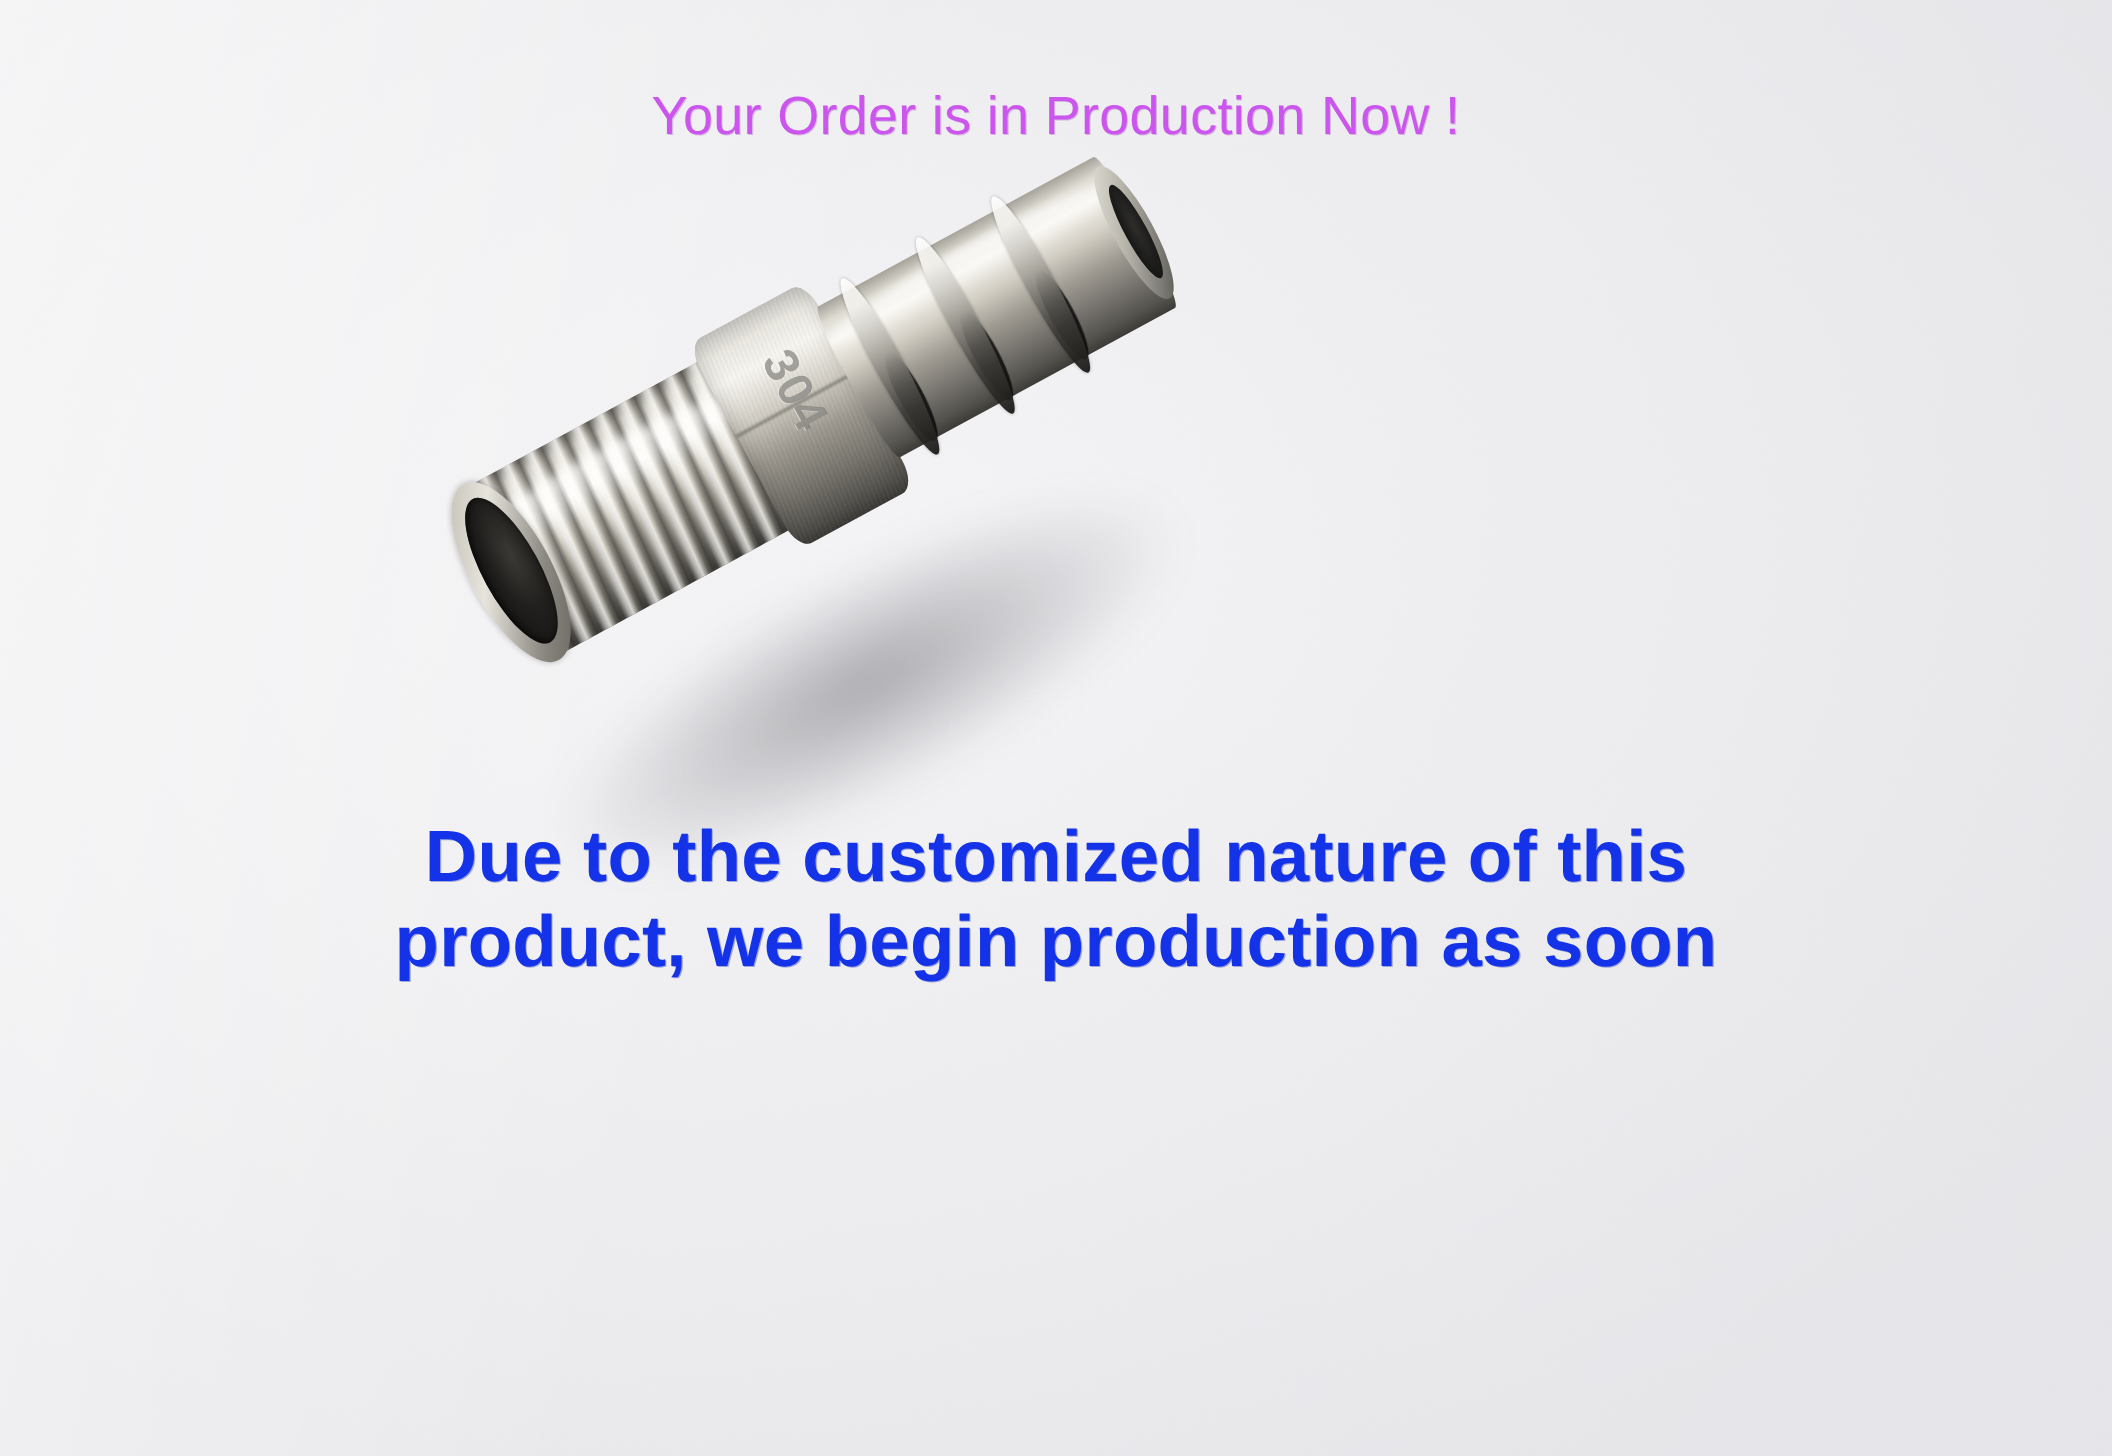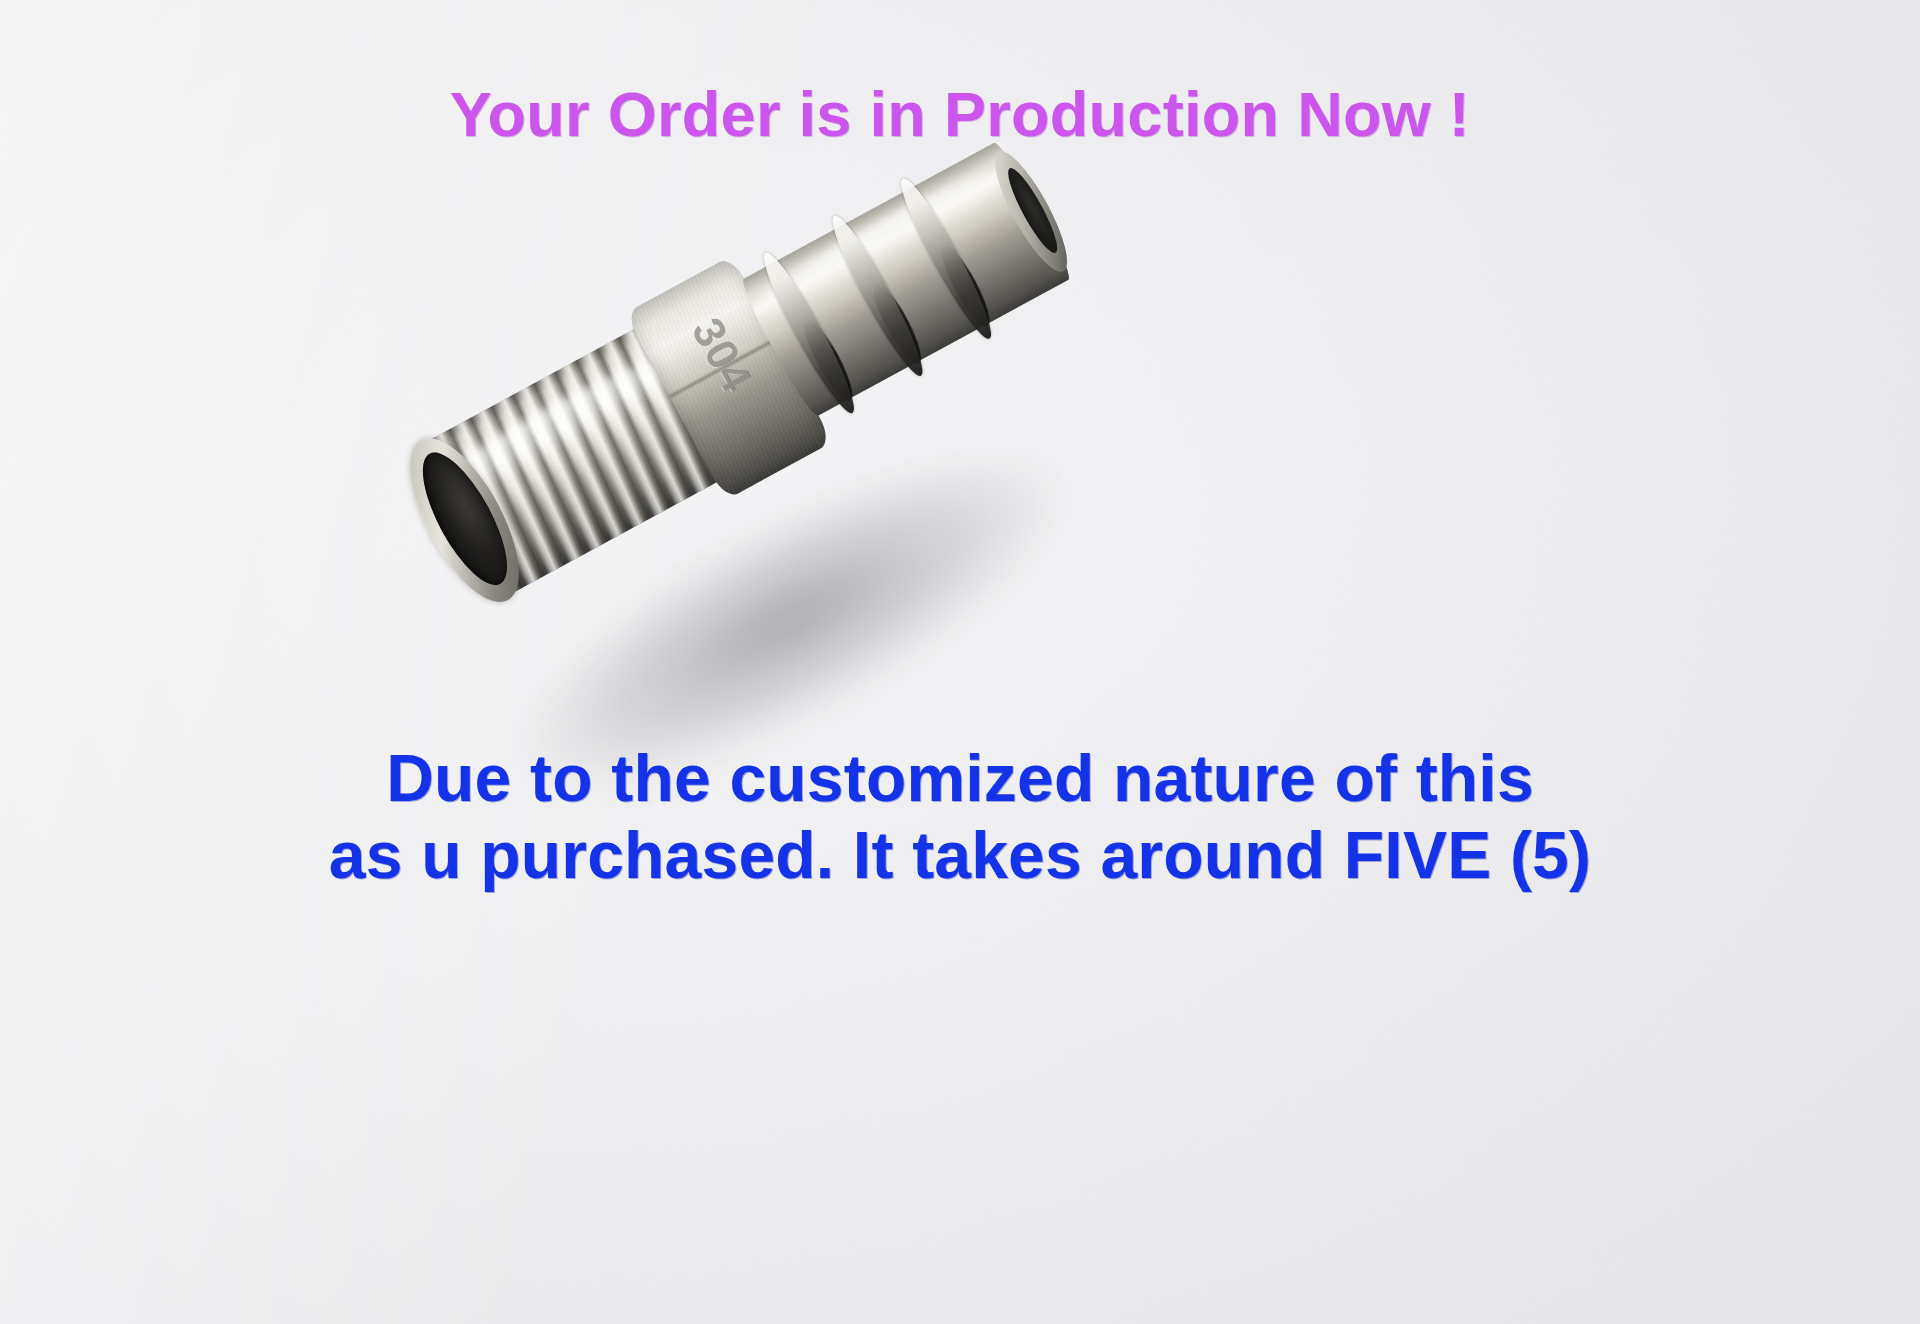--- a/index.html
+++ b/index.html
@@ -40,22 +40,22 @@
     opacity: .5;
   }
 
   
   .headline {
     position: absolute;
     left: 0;
     right: 0;
     top: 78px;
     text-align: center;
-    font-size: 63px;
-    font-weight: bold;
+    font-size: 49px;
+    font-weight: normal;
     letter-spacing: 0.3px;
     color: #cc55ee;
     white-space: nowrap;
     text-shadow: 1px 1px 0 rgba(150,60,180,0.30);
   }
 
   
   .product-stage {
     position: absolute;
     left: 440px;
@@ -359,16 +359,16 @@
       <div class="barb barb-2"></div>
       <div class="barb-ring barb-ring-3"></div>
       <div class="barb barb-3"></div>
       <div class="barb-end-face"></div>
       <div class="barb-end-bore"></div>
     </div>
   </div>
 
   <div class="body-copy">
     <span class="copy-line">Due to the customized nature of this</span>
-    <span class="copy-line">as u purchased. It takes around FIVE (5)</span>
+    <span class="copy-line">product, we begin production as soon</span>
   </div>
 
 </div>
 
 </body></html>

